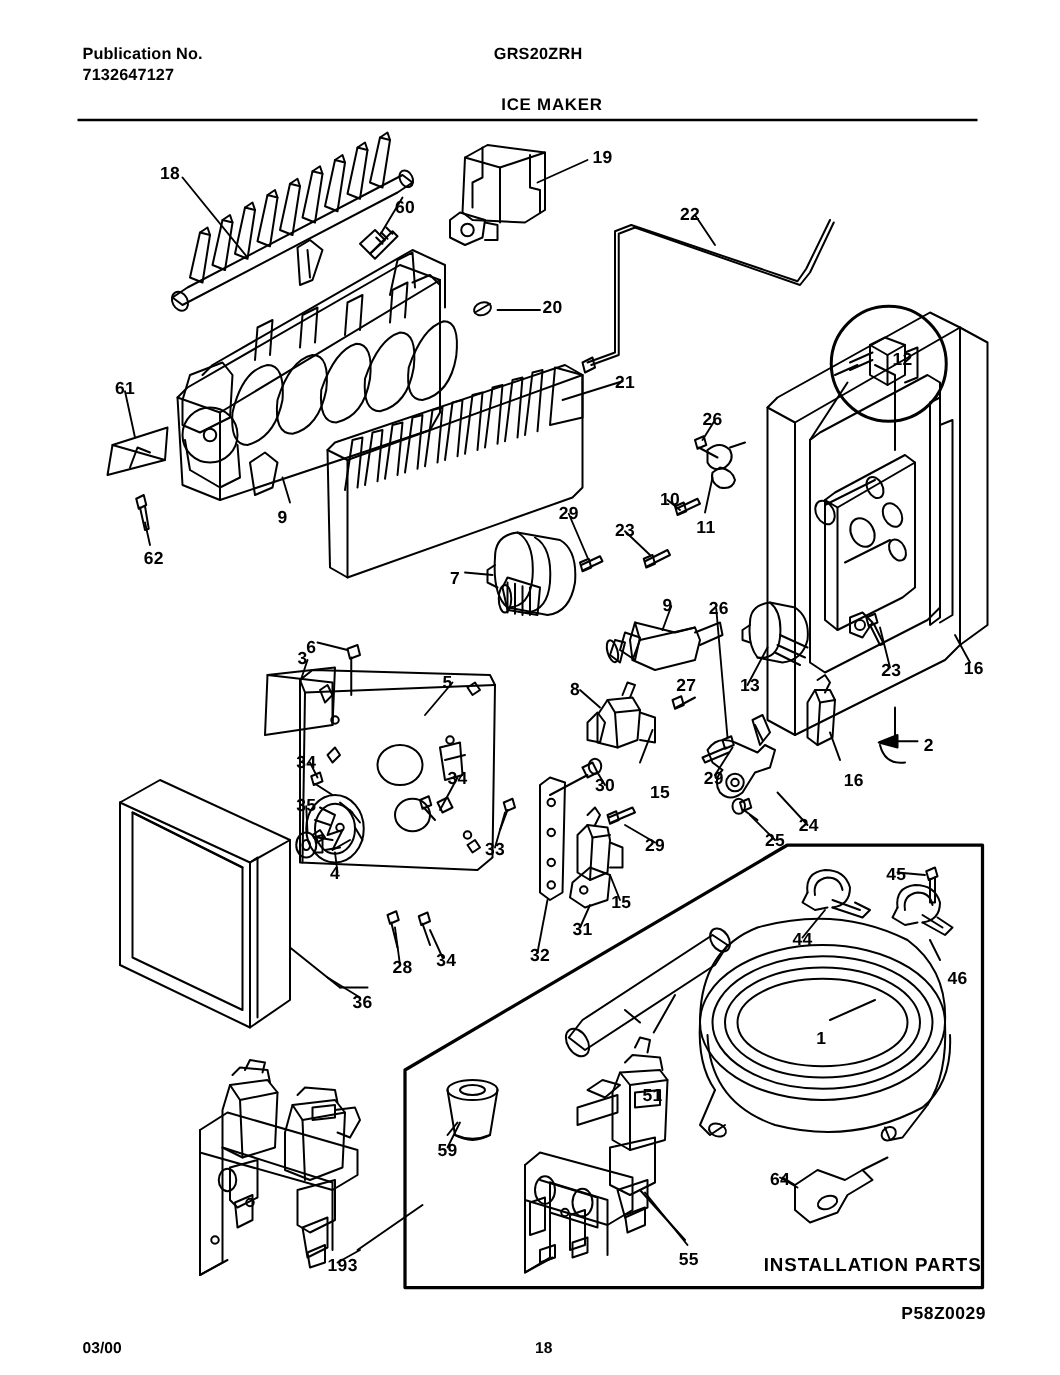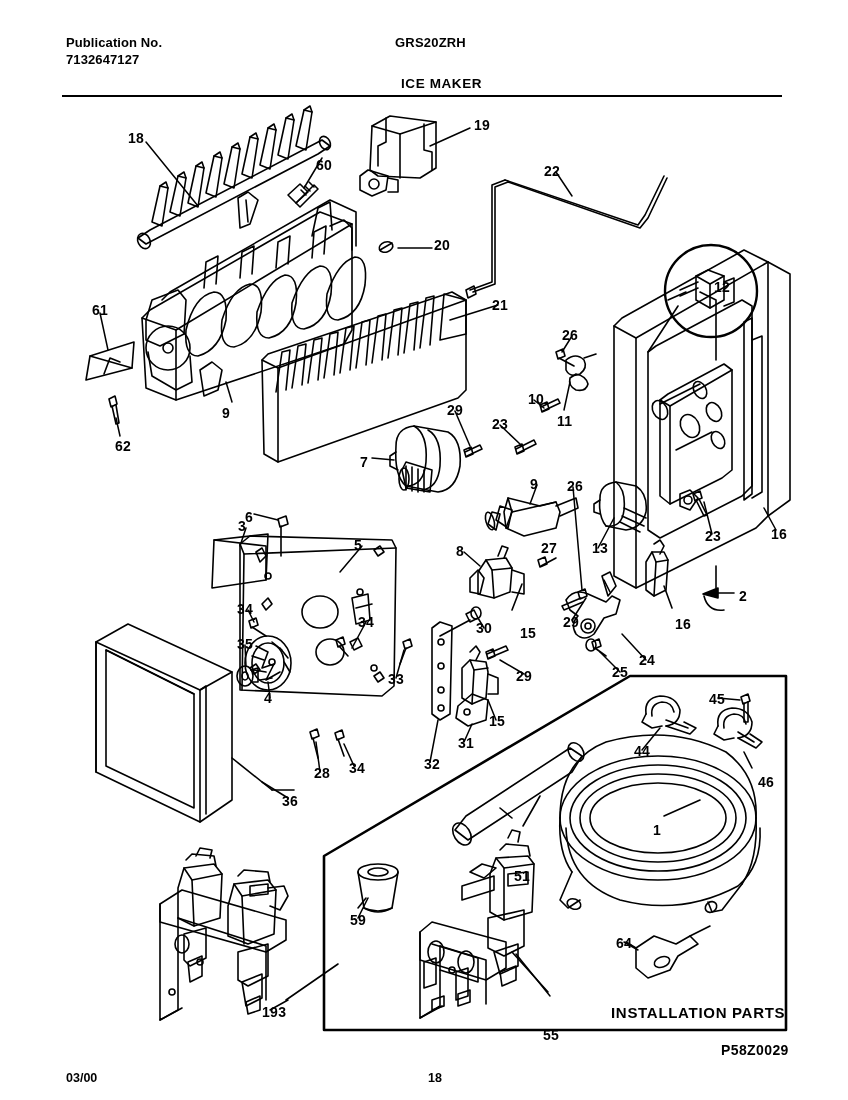--- a/index.html
+++ b/index.html
@@ -722,21 +722,21 @@
       <div class="callout" style="left: 424px; top: 757px;">32</div>
       <div class="callout" style="left: 314px; top: 766px;">28</div>
       <div class="callout" style="left: 349px; top: 761px;">34</div>
       <div class="callout" style="left: 634px; top: 744px;">44</div>
       <div class="callout" style="left: 758px; top: 775px;">46</div>
       <div class="callout" style="left: 282px; top: 794px;">36</div>
       <div class="callout" style="left: 653px; top: 823px;">1</div>
       <div class="callout" style="left: 514px; top: 837px; margin-top: 32px;">51</div>
       <div class="callout" style="left: 350px; top: 913px;">59</div>
       <div class="callout" style="left: 616px; top: 936px;">64</div>
-      <div class="callout" style="left: 543px; top: 1000px; margin-top: 28px;">55</div>
+      <div class="callout" style="left: 543px; top: 1000px;">55</div>
       <div class="callout" style="left: 262px; top: 1005px;">193</div>
     </div>
 
   <div class="box-title" style="left:611px; top:1004px;">INSTALLATION PARTS</div>
 
   <div class="ftr-date">03/00</div>
   <div class="ftr-page">18</div>
   <div class="ftr-code">P58Z0029</div>
 
 </div>

